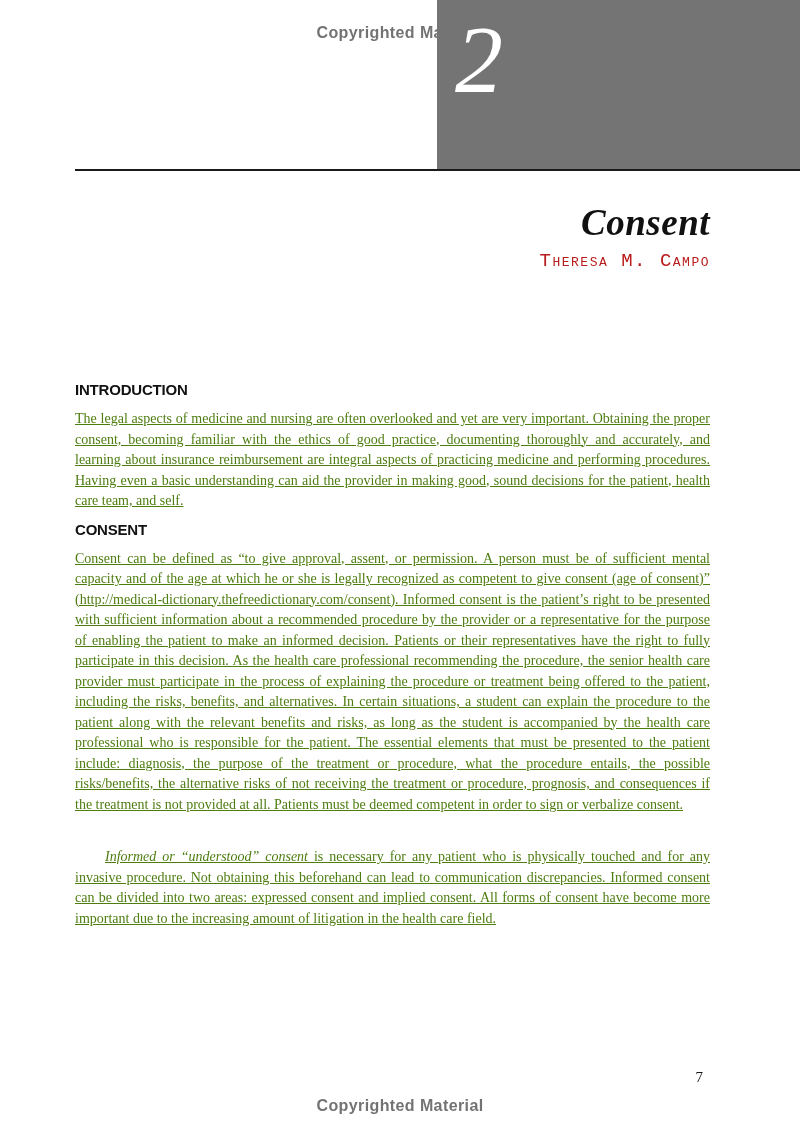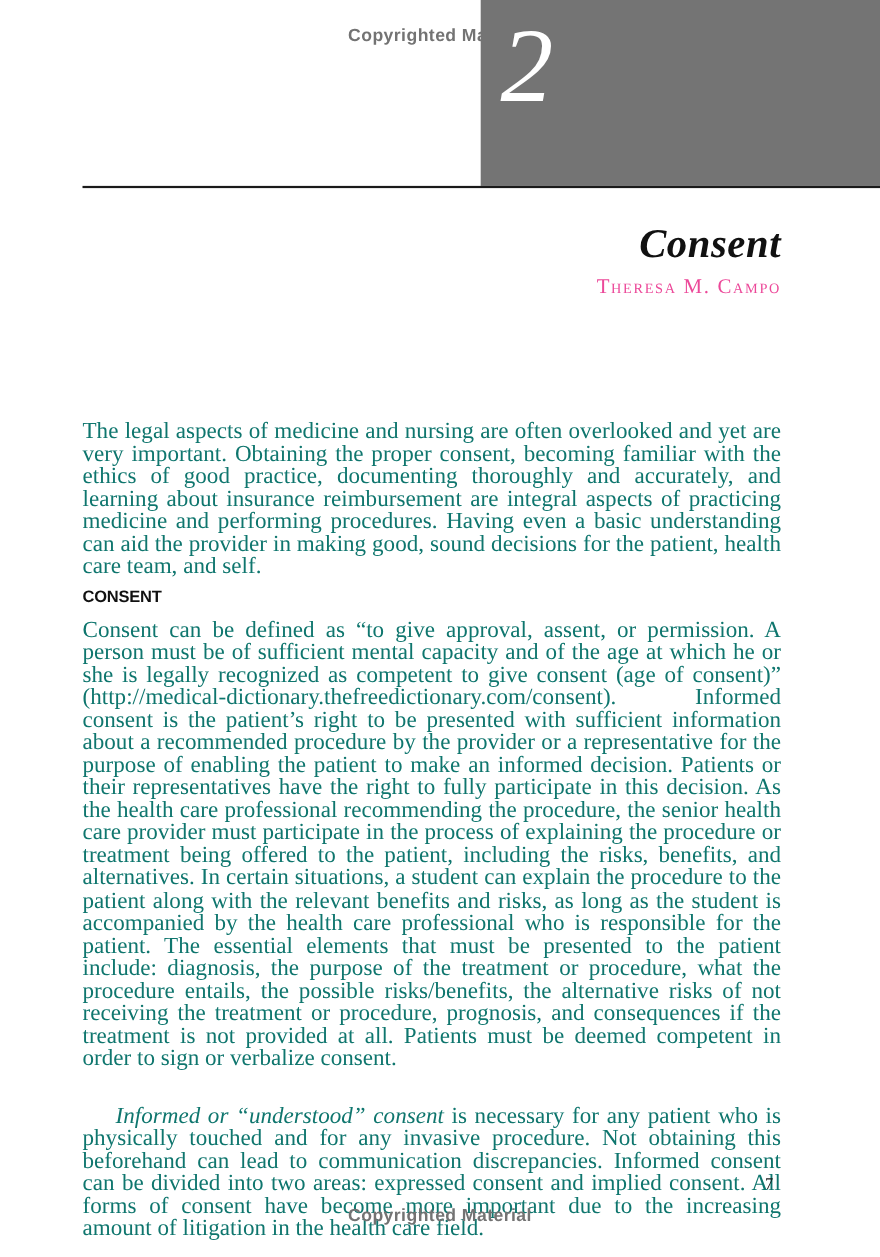--- a/index.html
+++ b/index.html
@@ -66,43 +66,45 @@
     letter-spacing: 0.5px;
     color: #111111;
   }
   .chapter-author {
     position: absolute;
     top: 250px;
     right: 90px;
     font-variant: small-caps;
     font-size: 19px;
     letter-spacing: 1.5px;
-    color: #ec4899;
+    color: #b91c1c;
+    font-family: Liberation Mono, monospace;
   }
 
   .content {
     position: absolute;
     left: 75px;
     top: 381px;
     width: 635px;
   }
   .content h2 {
     font-family: "Liberation Sans", sans-serif;
     font-weight: bold;
     font-size: 15px;
     letter-spacing: -0.2px;
     color: #111111;
     margin: 9px 0 11px 0;
   }
   .content h2:first-child { margin-top: 0; }
   .content p {
-    font-size: 21px;
+    font-size: 14px;
     line-height: 20.5px;
     text-align: justify;
-    color: #0f766e;
+    color: #4d7c0f;
+    text-decoration: underline;
   }
   .content p.indent { text-indent: 30px; margin-top: 32px; }
 
   .page-number {
     position: absolute;
     top: 1069px;
     right: 97px;
     font-size: 15px;
     color: #151515;
   }
@@ -116,20 +118,21 @@
   <div class="chapter-number">2</div>
 </div>
 
 <div class="rule"></div>
 
 <div class="chapter-title">Consent</div>
 
 <div class="chapter-author">Theresa M. Campo</div>
 
 <div class="content">
+  <h2>INTRODUCTION</h2>
   <p>The legal aspects of medicine and nursing are often overlooked and yet are very important. Obtaining the proper consent, becoming familiar with the ethics of good practice, documenting thoroughly and accurately, and learning about insurance reimbursement are integral aspects of practicing medicine and performing procedures. Having even a basic understanding can aid the provider in making good, sound decisions for the patient, health care team, and self.</p>
 
   <h2>CONSENT</h2>
   <p>Consent can be defined as “to give approval, assent, or permission. A person must be of sufficient mental capacity and of the age at which he or she is legally recognized as competent to give consent (age of consent)” (http://medical-dictionary.thefreedictionary.com/consent). Informed consent is the patient’s right to be presented with sufficient information about a recommended procedure by the provider or a representative for the purpose of enabling the patient to make an informed decision. Patients or their representatives have the right to fully participate in this decision. As the health care professional recommending the procedure, the senior health care provider must participate in the process of explaining the procedure or treatment being offered to the patient, including the risks, benefits, and alternatives. In certain situations, a student can explain the procedure to the patient along with the relevant benefits and risks, as long as the student is accompanied by the health care professional who is responsible for the patient. The essential elements that must be presented to the patient include: diagnosis, the purpose of the treatment or procedure, what the procedure entails, the possible risks/benefits, the alternative risks of not receiving the treatment or procedure, prognosis, and consequences if the treatment is not provided at all. Patients must be deemed competent in order to sign or verbalize consent.</p>
   <p class="indent"><em>Informed or “understood” consent</em><span> is necessary for any patient who is physically touched and for any invasive procedure. Not obtaining this beforehand can lead to communication discrepancies. Informed consent can be divided into two areas: expressed consent and implied consent. All forms of consent have become more important due to the increasing amount of litigation in the health care field.</span></p>
 </div>
 
 <div class="page-number">7</div>
 
 <div class="watermark footer">Copyrighted Material</div>

